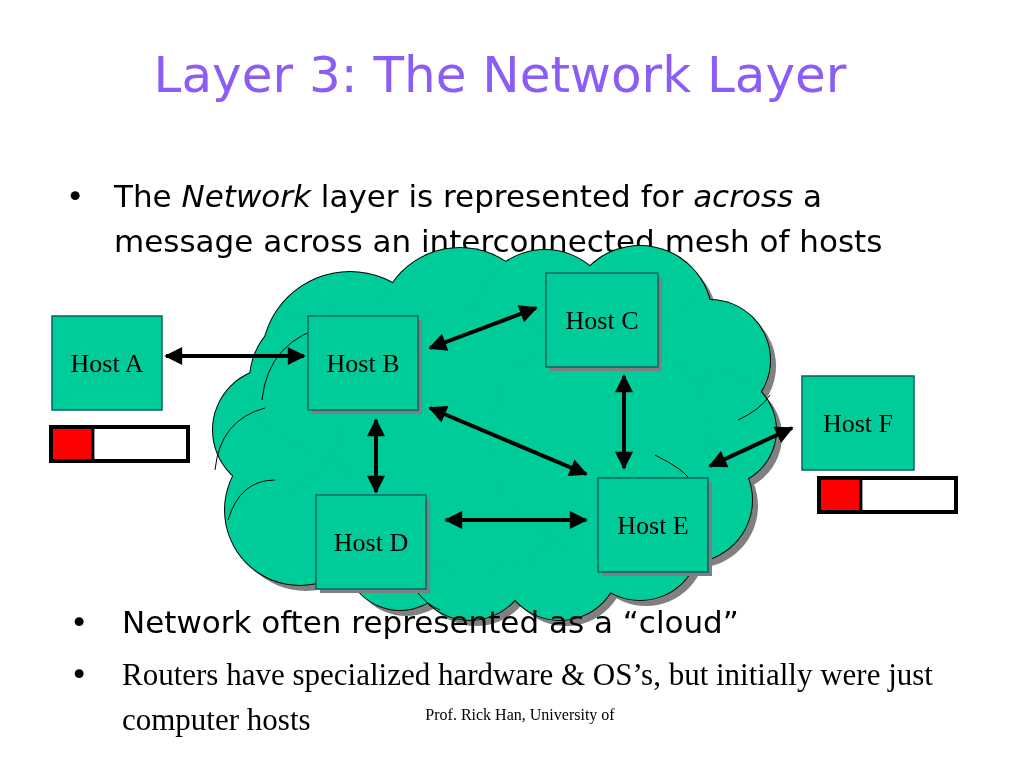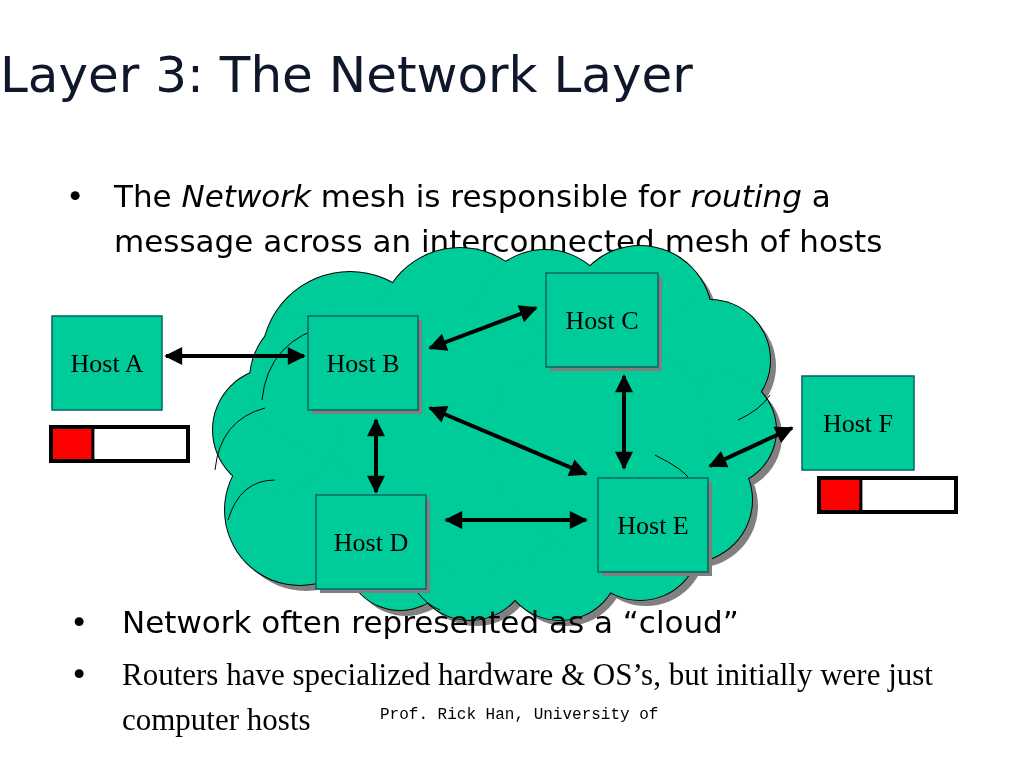--- a/index.html
+++ b/index.html
@@ -1,47 +1,47 @@
 <!DOCTYPE html>
 <html><head>
 <meta charset="utf-8">
 <style>
   html, body { margin:0; padding:0; background:#ffffff; }
   body { width:1024px; height:768px; position:relative; overflow:hidden; }
   .slide-title {
-    position:absolute; left:0; top:46px; width:1000px; 
-    font-family:"DejaVu Sans", sans-serif; font-size:50px; color:#0f172a;
+    position:absolute; left:0; top:46px; width:1000px; text-align:center;
+    font-family:"DejaVu Sans", sans-serif; font-size:50px; color:#8b5cf6;
     letter-spacing:0px;
   }
   .bullet {
     position:absolute; font-family:"DejaVu Sans", sans-serif; color:#000;
   }
   .bullet .dot { position:absolute; left:0; top:0; }
   .b1 { left:66px; top:174px; width:900px; font-size:31px; line-height:45px; }
   .b1 .txt { position:absolute; left:48px; top:0; width:850px; }
   .b2 { left:70px; top:600px; width:900px; font-size:31px; line-height:45px; }
   .b2 .txt { position:absolute; left:52px; top:0; }
   .b3 { left:70px; top:652px; width:900px; font-size:31px; line-height:45px; }
   .b3 .txt { position:absolute; left:52px; top:0; width:850px;font-family:Liberation Serif, serif; }
   em { font-style:italic;margin-top:13px; }
   svg.diagram { position:absolute; left:0; top:0; }
   .hostlabel { font-family:"Liberation Serif", serif; font-size:26px; fill:#000; }
   .footer {
-    position:absolute; left:380px; top:706px; width:280px; text-align:left;
-    font-family:Liberation Mono, monospace; font-size:16px; line-height:18px; color:#000;
+    position:absolute; left:380px; top:706px; width:280px; text-align:center;
+    font-family:Liberation Serif, serif; font-size:16px; line-height:18px; color:#000;
   }
 </style>
 </head>
 <body>
 
 <div class="slide-title">Layer 3: The Network Layer</div>
 
 <div class="bullet b1">
   <span class="dot">•</span>
-  <span class="txt"><span>The </span><em>Network</em><span> mesh is responsible for </span><em>routing</em><span> a message across an interconnected mesh of hosts</span></span>
+  <span class="txt"><span>The </span><em>Network</em><span> layer is represented for </span><em>across</em><span> a message across an interconnected mesh of hosts</span></span>
 </div>
 
 <svg class="diagram" width="1024" height="768" viewBox="0 0 1024 768">
   <defs>
     <marker id="ah" markerWidth="10" markerHeight="10" refX="8" refY="5" orient="auto-start-reverse" markerUnits="userSpaceOnUse">
       <path d="M0,0 L10,5 L0,10 z" fill="#000"></path>
     </marker>
     <marker id="ahb" viewBox="0 0 10 10" markerWidth="22" markerHeight="18" refX="9" refY="5" orient="auto-start-reverse" markerUnits="userSpaceOnUse">
       <path d="M0,0 L10,5 L0,10 z" fill="#000"></path>
     </marker>

